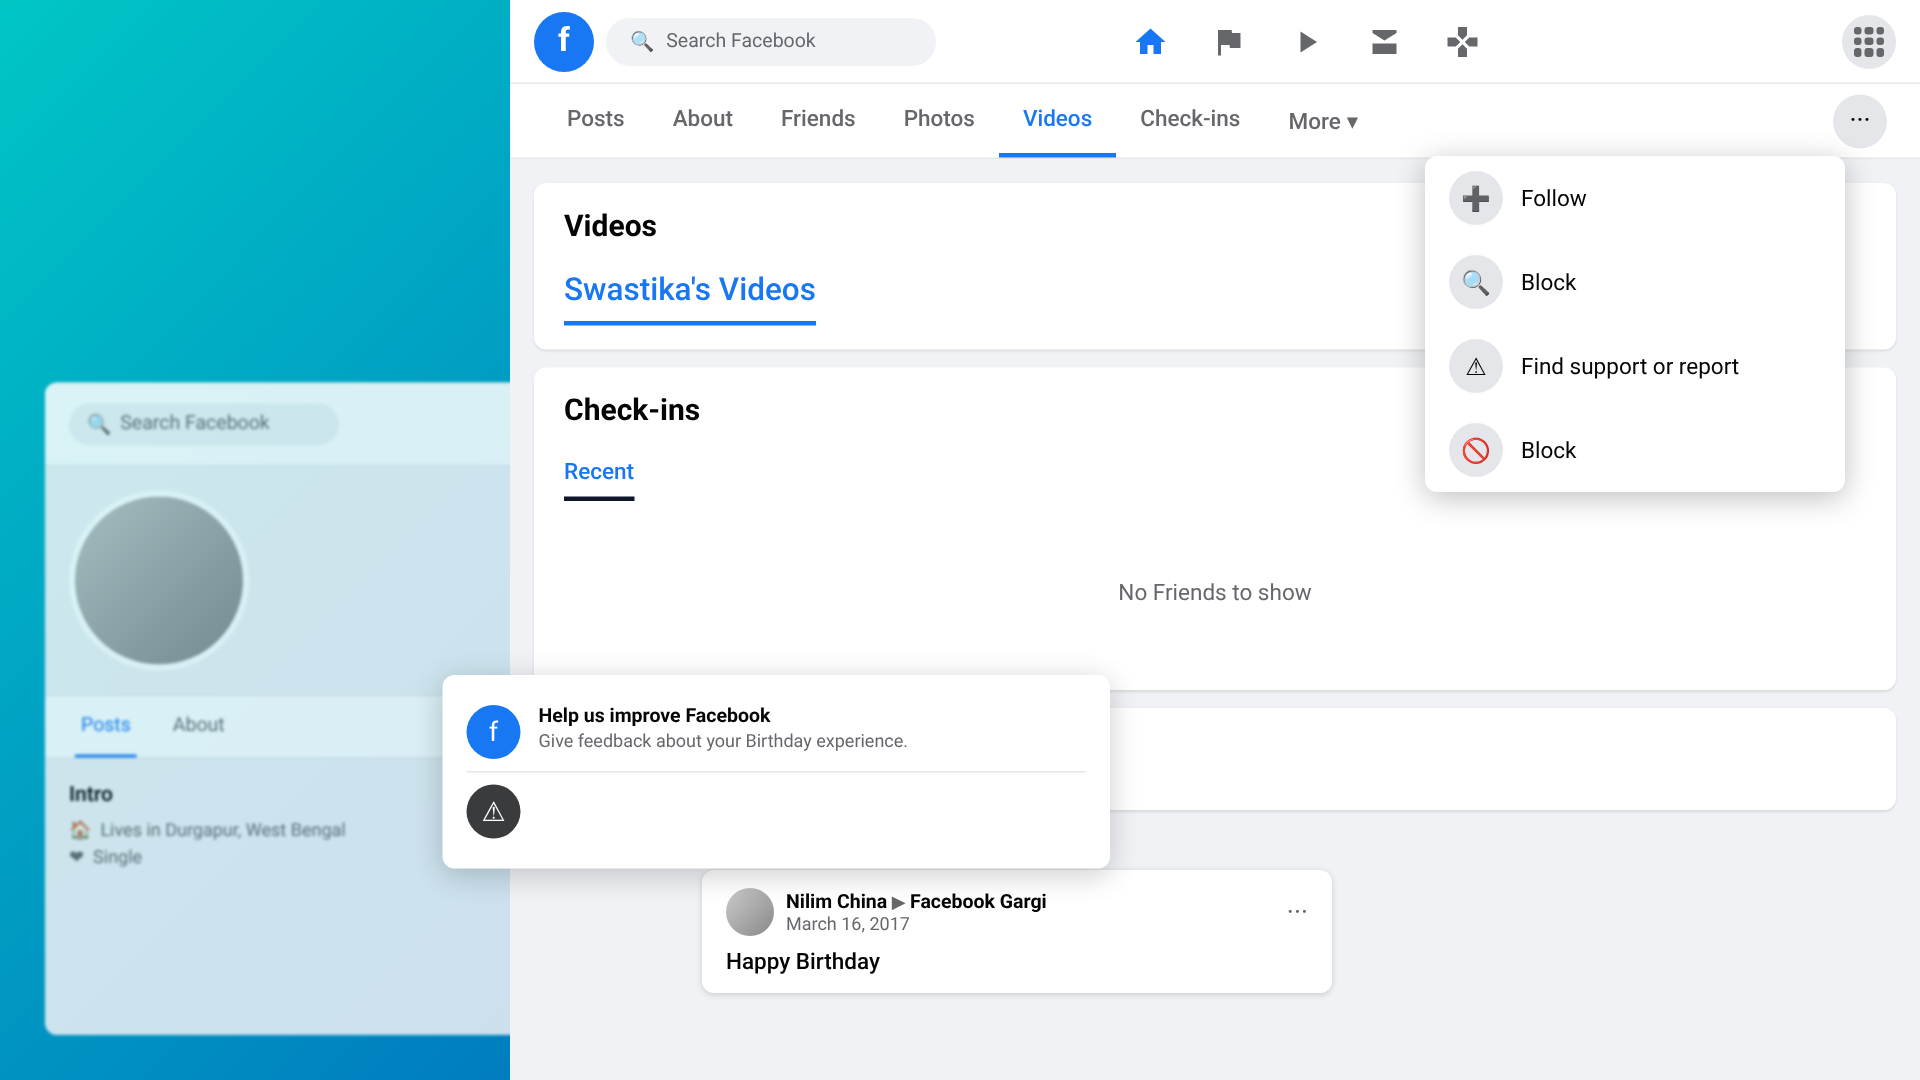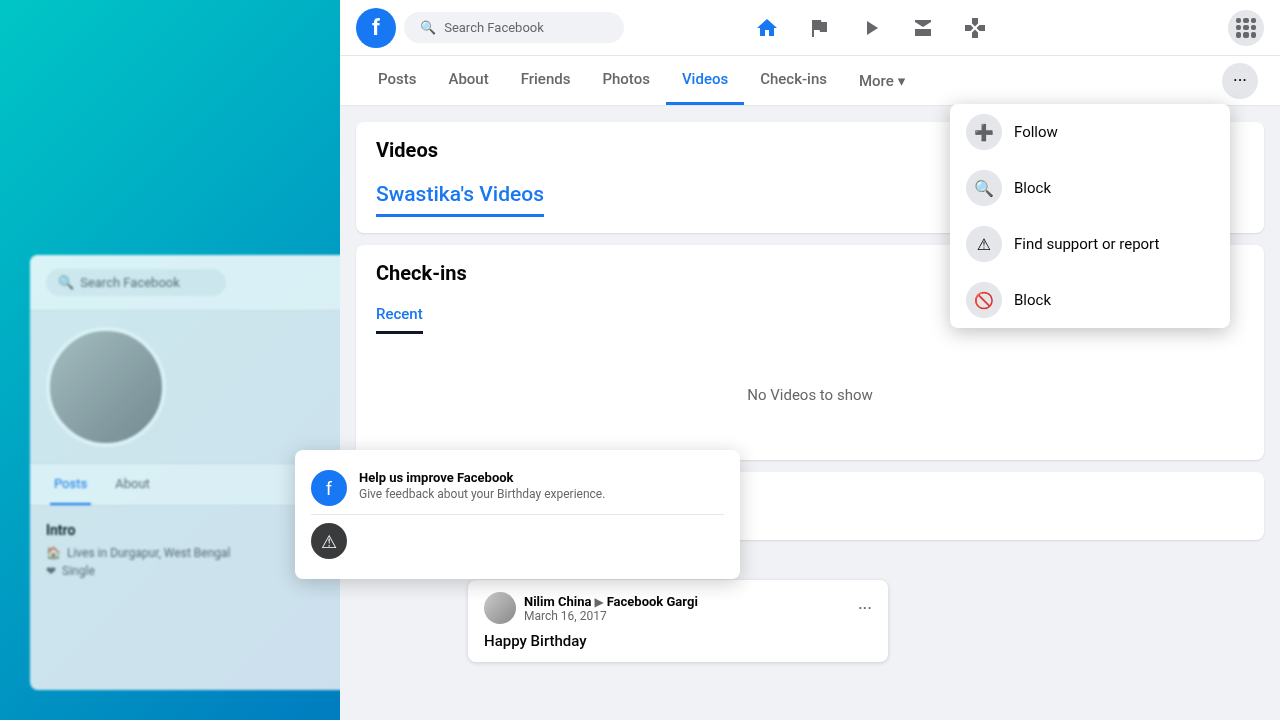--- a/index.html
+++ b/index.html
@@ -637,21 +637,21 @@
     <div class="section-card">
       <div class="section-title">Videos</div>
       <div class="section-tab">Swastika's Videos</div>
     </div>
 
     <div class="checkins-section">
       <div class="section-title">Check-ins</div>
       <div class="checkins-tabs">
         <div class="checkins-tab active">Recent</div>
       </div>
-      <div class="no-recent">No Videos to show</div>
+      <div class="no-recent">No Friends to show</div>
     </div>
 
     <div class="music-section">
       <div class="section-title">Music</div>
     </div>
 
   </div>
 
   <div class="dropdown-menu">
     <div class="dropdown-item">

